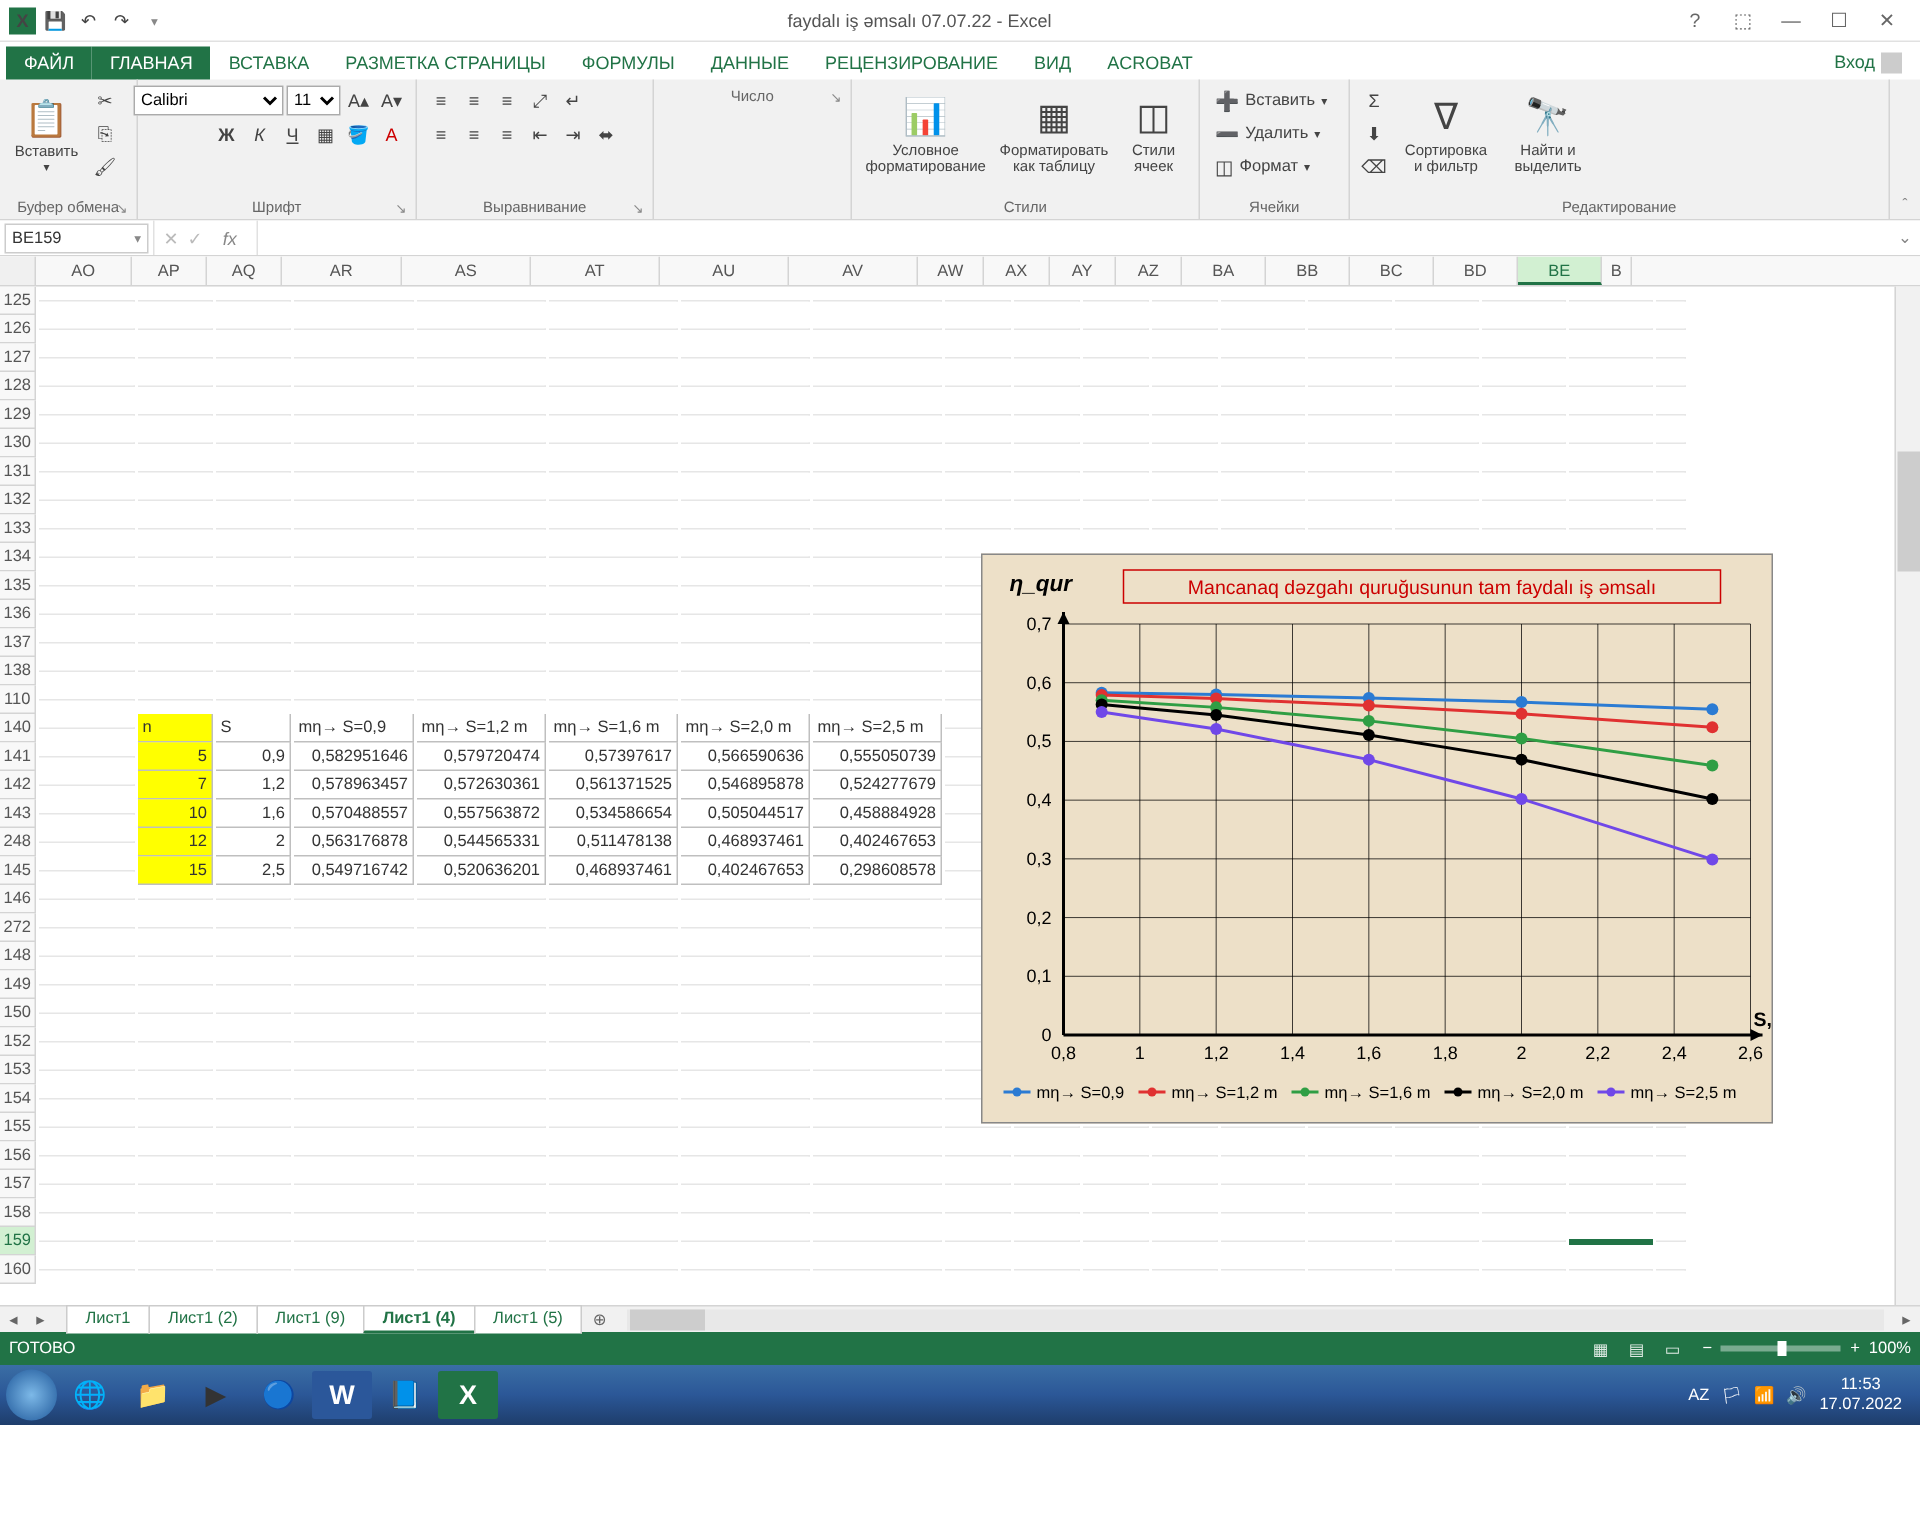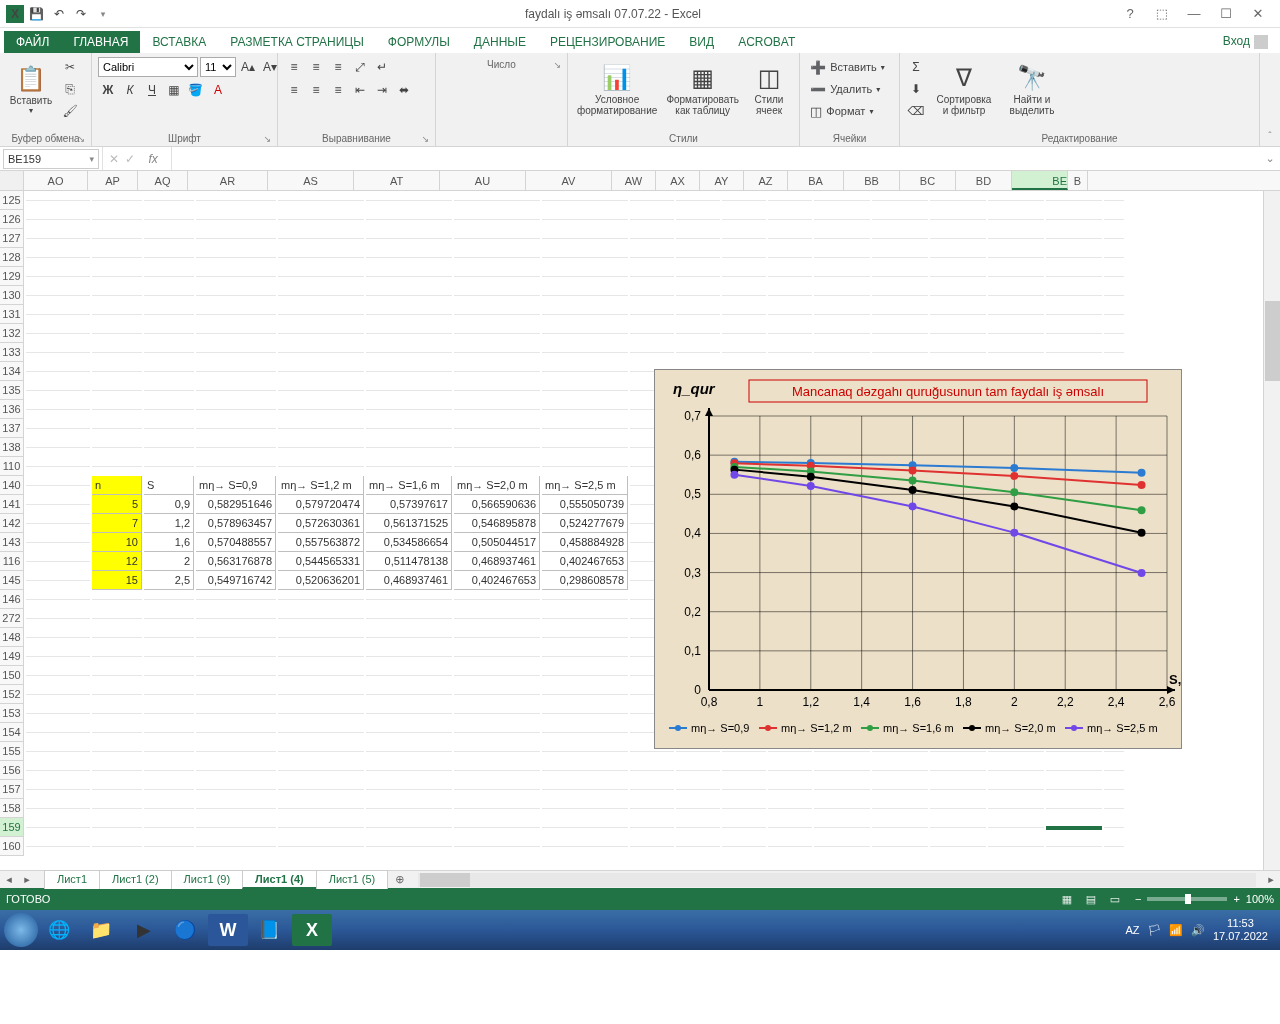--- a/index.html
+++ b/index.html
@@ -45,21 +45,21 @@
 .fbar .formula{ flex:1; border:none; height:20px; font-size:11px; padding:0 4px;}
 .fbar .expand{ width:20px; text-align:center; color:#888; cursor:pointer;}
 .fbtns{ display:flex; gap:6px; padding:0 6px; border-left:1px solid #e1e1e1; border-right:1px solid #e1e1e1; height:100%; align-items:center;}
 .fbtns span{ color:#bbb; font-size:12px;}
 
 
 .grid-wrap{ position:relative; height:699px; background:#fff; overflow:hidden;}
 .colhdr{ display:flex; height:20px; background:#f8f8f8; border-bottom:1px solid #d4d4d4; position:relative;}
 .colhdr .corner{ width:24px; border-right:1px solid #d4d4d4; background:#f0f0f0;}
 .colhdr .ch{ border-right:1px solid #d4d4d4; text-align:center; font-size:11px; color:#555; line-height:20px;}
-.colhdr .ch.sel{ background:#d2f0d2; color:#217346; border-bottom:2px solid #217346;text-align:right;}
+.colhdr .ch.sel{ background:#d2f0d2; color:#217346; border-bottom:2px solid #217346;}
 .gridbody{ position:relative; height:679px; overflow:hidden;}
 .gridbody .row{ display:flex; height:19px;}
 .rowhdr{ width:24px; text-align:center; background:#f8f8f8; border-right:1px solid #d4d4d4; border-bottom:1px solid #d4d4d4; font-size:11px; color:#555; line-height:18px;}
 .cell{ border-right:1px solid #e6e6e6; border-bottom:1px solid #e6e6e6; font-size:11px; padding:0 3px; line-height:18px; overflow:hidden; white-space:nowrap;}
 .cell.data{ border-right:1px solid #bfbfbf; border-bottom:1px solid #bfbfbf; text-align:right;}
 .cell.data.left{ text-align:left;}
 .cell.yellow{ background:#ffff00;}
 .cell.sel{ border:2px solid #217346; line-height:15px;}
 
 
@@ -126,21 +126,21 @@
         </div>
       <div class="col">
         <span class="mini">✂</span>
         <span class="mini">⎘</span>
         <span class="mini">🖌</span>
       </div>
     </div>
     <div class="glabel"><span>Буфер обмена</span><span class="dlg">↘</span></div>
   </div>
   <div class="group" style="width:186px">
-    <div class="gbody col" style="gap:3px;">
+    <div class="gbody col" style="gap:3px;align-items:flex-end;">
       <div class="row">
         <select class="ribbon-sel" style="width:100px;"><option>Calibri</option></select>
         <select class="ribbon-sel" style="width:36px;"><option>11</option></select>
         <span class="mini">A▴</span>
         <span class="mini">A▾</span>
       </div>
       <div class="row">
         <span class="mini" style="font-weight:bold;">Ж</span>
         <span class="mini" style="font-style:italic;">К</span>
         <span class="mini" style="text-decoration:underline;">Ч</span>
@@ -669,21 +669,21 @@
         <div class="cell" style="width: 44px;"></div>
         <div class="cell" style="width: 44px;"></div>
         <div class="cell" style="width: 56px;"></div>
         <div class="cell" style="width: 56px;"></div>
         <div class="cell" style="width: 56px;"></div>
         <div class="cell" style="width: 56px;"></div>
         <div class="cell" style="width: 56px;"></div>
         <div class="cell" style="width: 20px;"></div>
       </div>
       <div class="row">
-        <div class="rowhdr">116</div>
+        <div class="rowhdr">248</div>
         <div class="cell" style="width: 64px;"></div>
         <div class="cell data yellow" style="width: 50px;">12</div>
         <div class="cell data" style="width: 50px;">2</div>
         <div class="cell data" style="width: 80px;">0,563176878</div>
         <div class="cell data" style="width: 86px;">0,544565331</div>
         <div class="cell data" style="width: 86px;">0,511478138</div>
         <div class="cell data" style="width: 86px;">0,468937461</div>
         <div class="cell data" style="width: 86px;">0,402467653</div>
         <div class="cell" style="width: 44px;"></div>
         <div class="cell" style="width: 44px;"></div>

